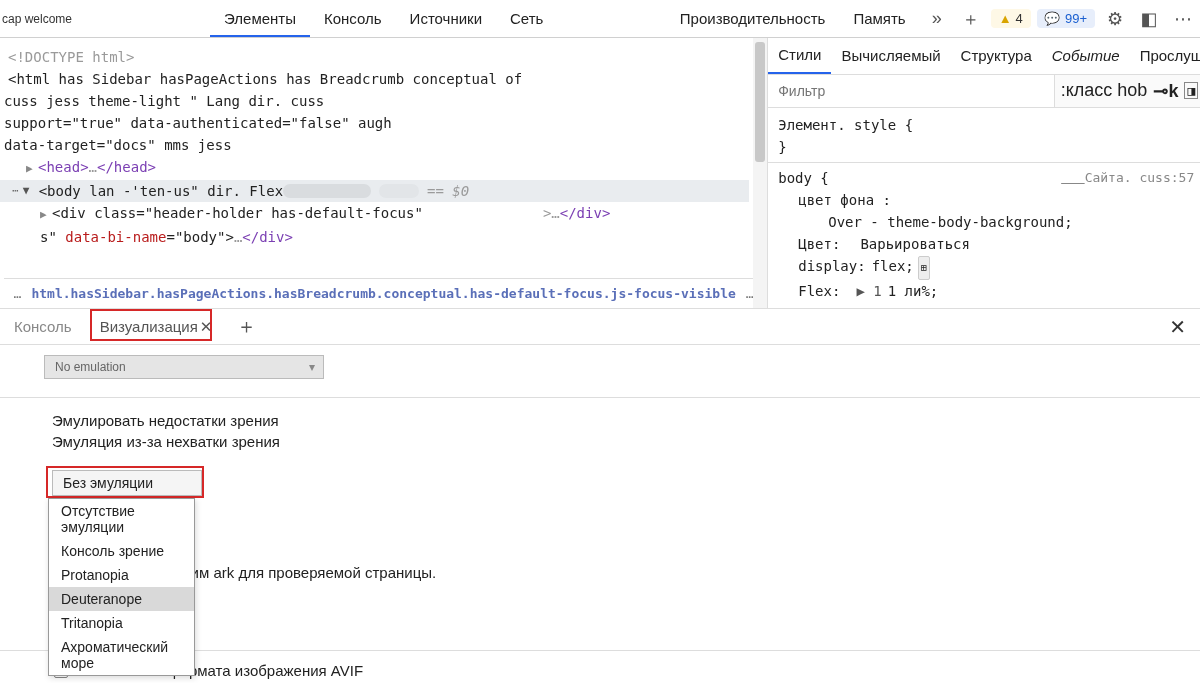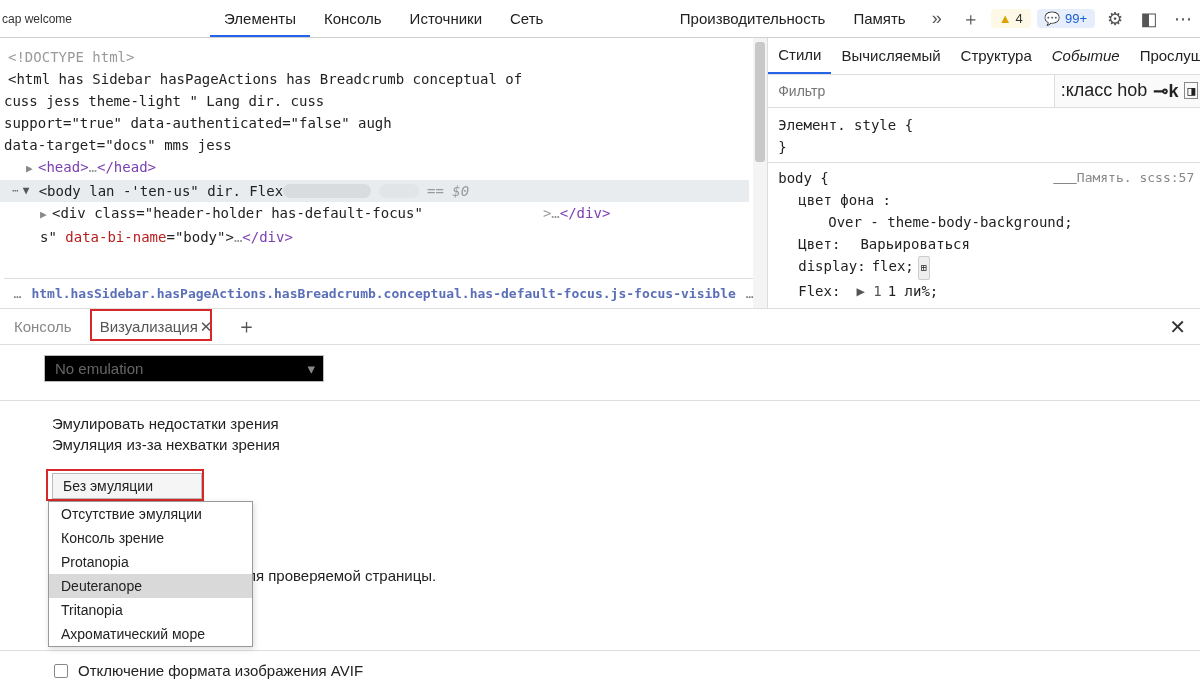--- a/index.html
+++ b/index.html
@@ -51,28 +51,28 @@
 .styles-right { float: right; color: #888; font-size: 13px; }
 .styles-right .under { text-decoration: underline; }
 .flex-badge { display:inline-block; background:#eee; border:1px solid #ccc; font-size:10px; padding:0 2px; border-radius:2px; margin-left:4px;}
 
 .drawer { position: absolute; left: 0; right: 0; top: 308px; bottom: 0; border-top: 1px solid #ddd; background: #fff; }
 .drawer-tabs { height: 36px; display: flex; align-items: center; border-bottom: 1px solid #ddd; }
 .drawer-tab { padding: 0 14px; height: 100%; display: flex; align-items: center; font-size: 15px; cursor: pointer; position: relative; color: #555; }
 .red-outline { position: absolute; border: 2px solid #d62828; pointer-events: none; }
 .drawer-close { margin-left: auto; font-size: 20px; padding: 0 14px; cursor: pointer; color: #333; }
 .drawer-select { margin: 10px 0 0 44px; }
-.sel { border: 1px solid #bbb; background: #000000; padding: 4px 24px 4px 10px; font-size: 15px; width: 280px; color: #666; position: relative; }
+.sel { border: 1px solid #bbb; background: #e5e5e5; padding: 4px 24px 4px 10px; font-size: 12px; width: 280px; color: #666; position: relative; }
 .sel::after { content: "▾"; position: absolute; right: 8px; color: #888; }
 .section-hr { border: none; border-top: 1px solid #ddd; margin: 18px 0 14px 0; }
 .drawer-content { padding: 0 44px; margin-left: 8px; }
 .vision-labels div { font-size: 15px; color: #222; margin-bottom: 4px; }
 .dropdown-open { position: relative; margin-top: 20px; width: 150px;}
 .dd-selected { background: #f5f5f5; border: 1px solid #bbb; padding: 4px 10px; font-size: 14px; }
-.dd-list { position: absolute; top: 28px; left: -4px; width: 205px; background: #fff; border: 1px solid #999; box-shadow: 1px 2px 6px rgba(0,0,0,.15); z-index:5; }
+.dd-list { position: absolute; top: 28px; left: -4px; width: 147px; background: #fff; border: 1px solid #999; box-shadow: 1px 2px 6px rgba(0,0,0,.15); z-index:5; }
 .dd-item { padding: 4px 12px; font-size: 14px; cursor: pointer; }
 .dd-item.hover { background: #d9d9d9; }
 .underlay-text { position: absolute; font-size: 15px; color: #222; }
 .checkbox-row { position: absolute; display: flex; align-items: center; gap: 10px; font-size: 15px; }
 .chk { width: 14px; height: 14px; border: 1px solid #888; border-radius: 2px; }
 
 .console-half { color:#888; }
 </style>
 </head>
 <body>
@@ -151,21 +151,21 @@
       <div class="cls-block">
         <span>:класс hob</span>
         <span style="font-weight:bold">⊸k</span>
         <span class="cls-icon">◨</span>
       </div>
     </div>
     <div class="styles-body">
       <div>Элемент. style {</div>
       <div>}</div>
       <div class="styles-sep"></div>
-      <div><span>body {</span><span class="styles-right"><span class="under">&nbsp;&nbsp;&nbsp;</span><span>Память. scss:57</span></span></div>
+      <div><span>body {</span><span class="styles-right"><span class="under">&nbsp;&nbsp;&nbsp;</span><span>Сайта. cuss:57</span></span></div>
       <div style="padding-left:20px"><span>цвет фона :</span></div>
       <div style="padding-left:50px"><span>Over - theme-body-background;</span></div>
       <div style="padding-left:20px"><span>Цвет:</span><span style="padding-left:20px">Варьироваться</span></div>
       <div style="padding-left:20px"><span>display:</span><span style="padding-left:6px">flex;</span><span class="flex-badge">⊞</span></div>
       <div style="padding-left:20px"><span>Flex:</span><span style="padding-left:16px;color:#555">▶ 1</span><span style="padding-left:6px">1  ли%;</span></div>
     </div>
   </div>
 </div>
 
 <div class="drawer">

